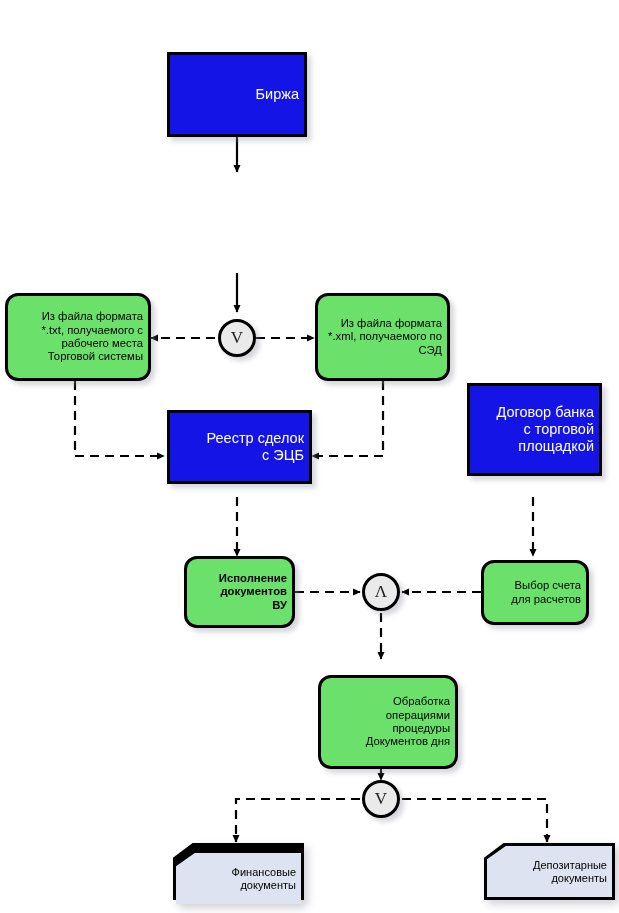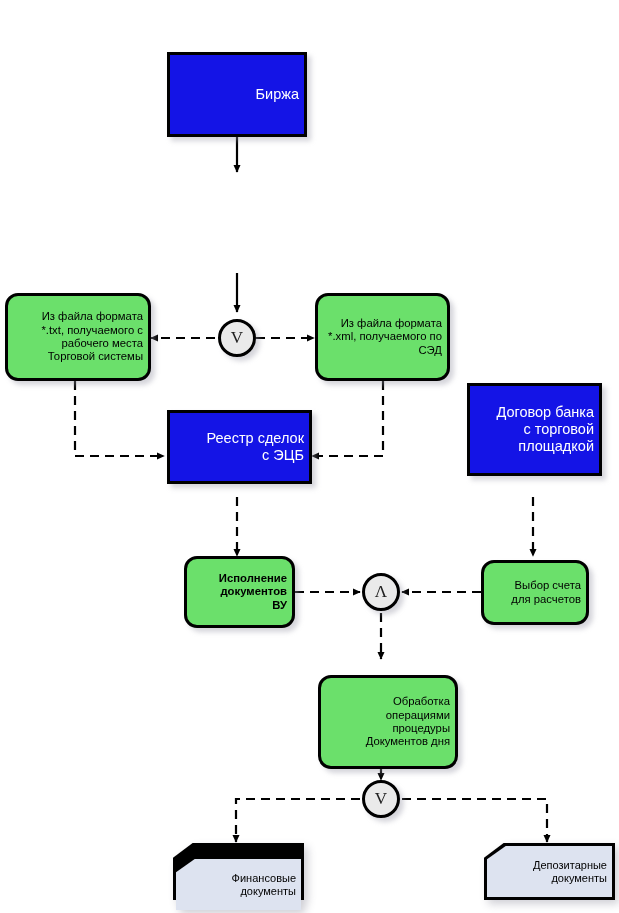--- a/index.html
+++ b/index.html
@@ -243,21 +243,21 @@
 
   <div class="node n-green" style="left:318px; top:659px; width:140px; height:94px;margin-top:16px;">
     <span class="node-text">Обработка
 операциями
 процедуры
 Документов дня</span>
   </div>
 
   <div class="doc-wrap" style="left:173px; top:843px; width:131px; height:57px;">
     <div class="doc-outer"></div>
-    <div class="node n-doc" style="left:3px; top:16px; width:125px; height:51px;">
+    <div class="node n-doc" style="left:3px; top:10px; width:125px; height:51px;">
       <span class="node-text">Финансовые
 документы</span>
     </div>
   </div>
 
   <div class="doc-wrap" style="left:484px; top:843px; width:131px; height:57px;">
     <div class="doc-outer"></div>
     <div class="node n-doc" style="left:3px; top:3px; width:125px; height:51px;">
       <span class="node-text">Депозитарные
 документы</span>

